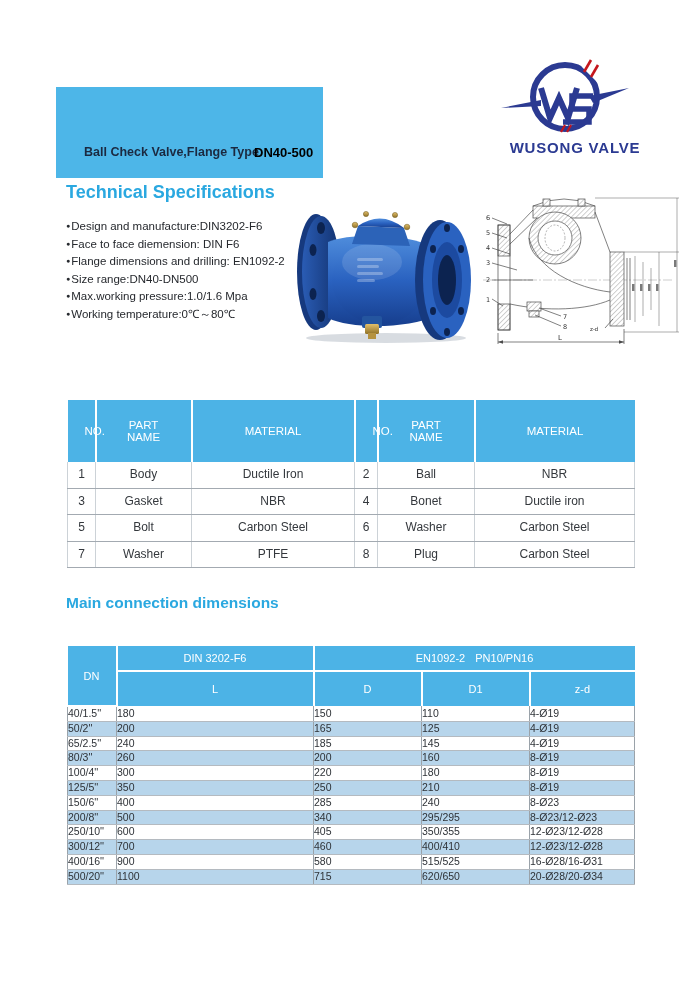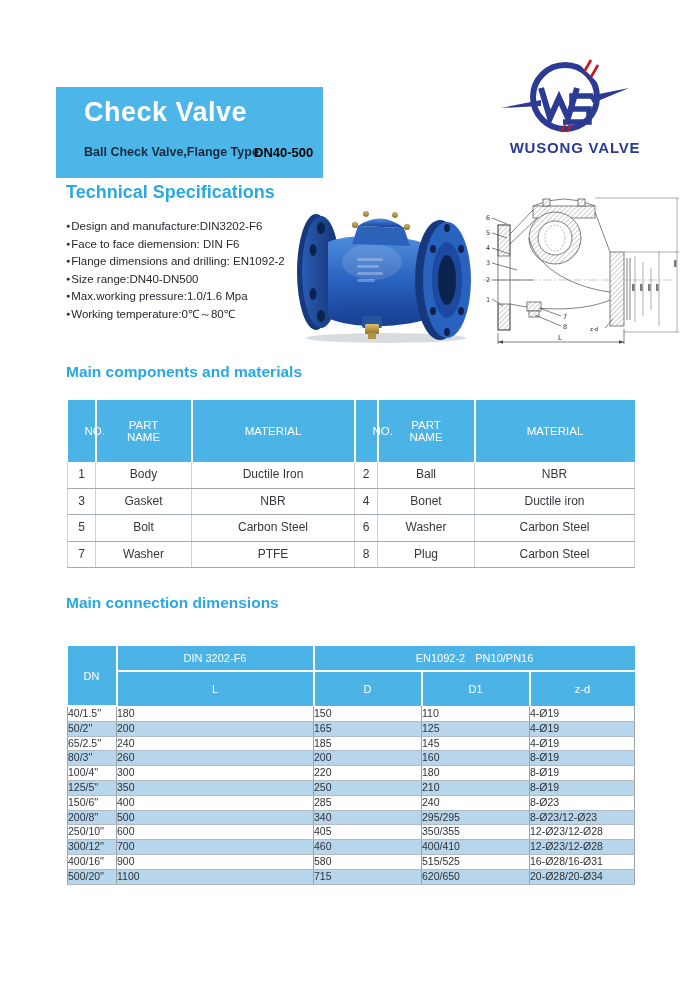--- a/index.html
+++ b/index.html
@@ -58,21 +58,20 @@
   .tbl-dim td:first-child{border-left:1px solid #9aa2a9;}
   .tbl-dim td:last-child{border-right:1px solid #9aa2a9;}
   .tbl-dim tr.alt td{background:#b7d5eb;}
 </style>
 </head>
 <body>
 
 <div class="page">
 
   <div class="abs banner">
-    <div class="banner-title">Check Valve</div>
     <div class="banner-sub">Ball Check Valve,Flange Type</div>
     <div class="banner-dn">DN40-500</div>
   </div>
 
   <svg class="abs logo-mark" width="132" height="86" viewBox="0 0 132 86">
     <circle cx="66" cy="43" r="32" fill="none" stroke="#2b3a92" stroke-width="6"></circle>
     <line x1="86" y1="9" x2="103" y2="26" stroke="#ffffff" stroke-width="10"></line>
     <g stroke="#c4161c" stroke-width="2.6">
       <line x1="92" y1="6" x2="85" y2="18"></line>
       <line x1="99" y1="11" x2="92" y2="23"></line>
@@ -239,21 +238,20 @@
       <text x="9" y="73">3</text>
       <text x="9" y="90">2</text>
       <text x="9" y="110">1</text>
       <text x="86" y="127">7</text>
       <text x="86" y="137">8</text>
       <text x="81" y="148" font-size="7">L</text>
       <text x="113" y="139" font-size="5.5">z-d</text>
     </g>
   </svg>
 
-  <div class="abs h-cyan h-comp">Main components and materials</div>
 
   <table class="tbl-comp">
     <colgroup>
       <col style="width:28px">
         <col style="width:96px">
         <col style="width:163px">
       <col style="width:23px">
         <col style="width:97px">
         <col style="width:160px">
     </colgroup>

